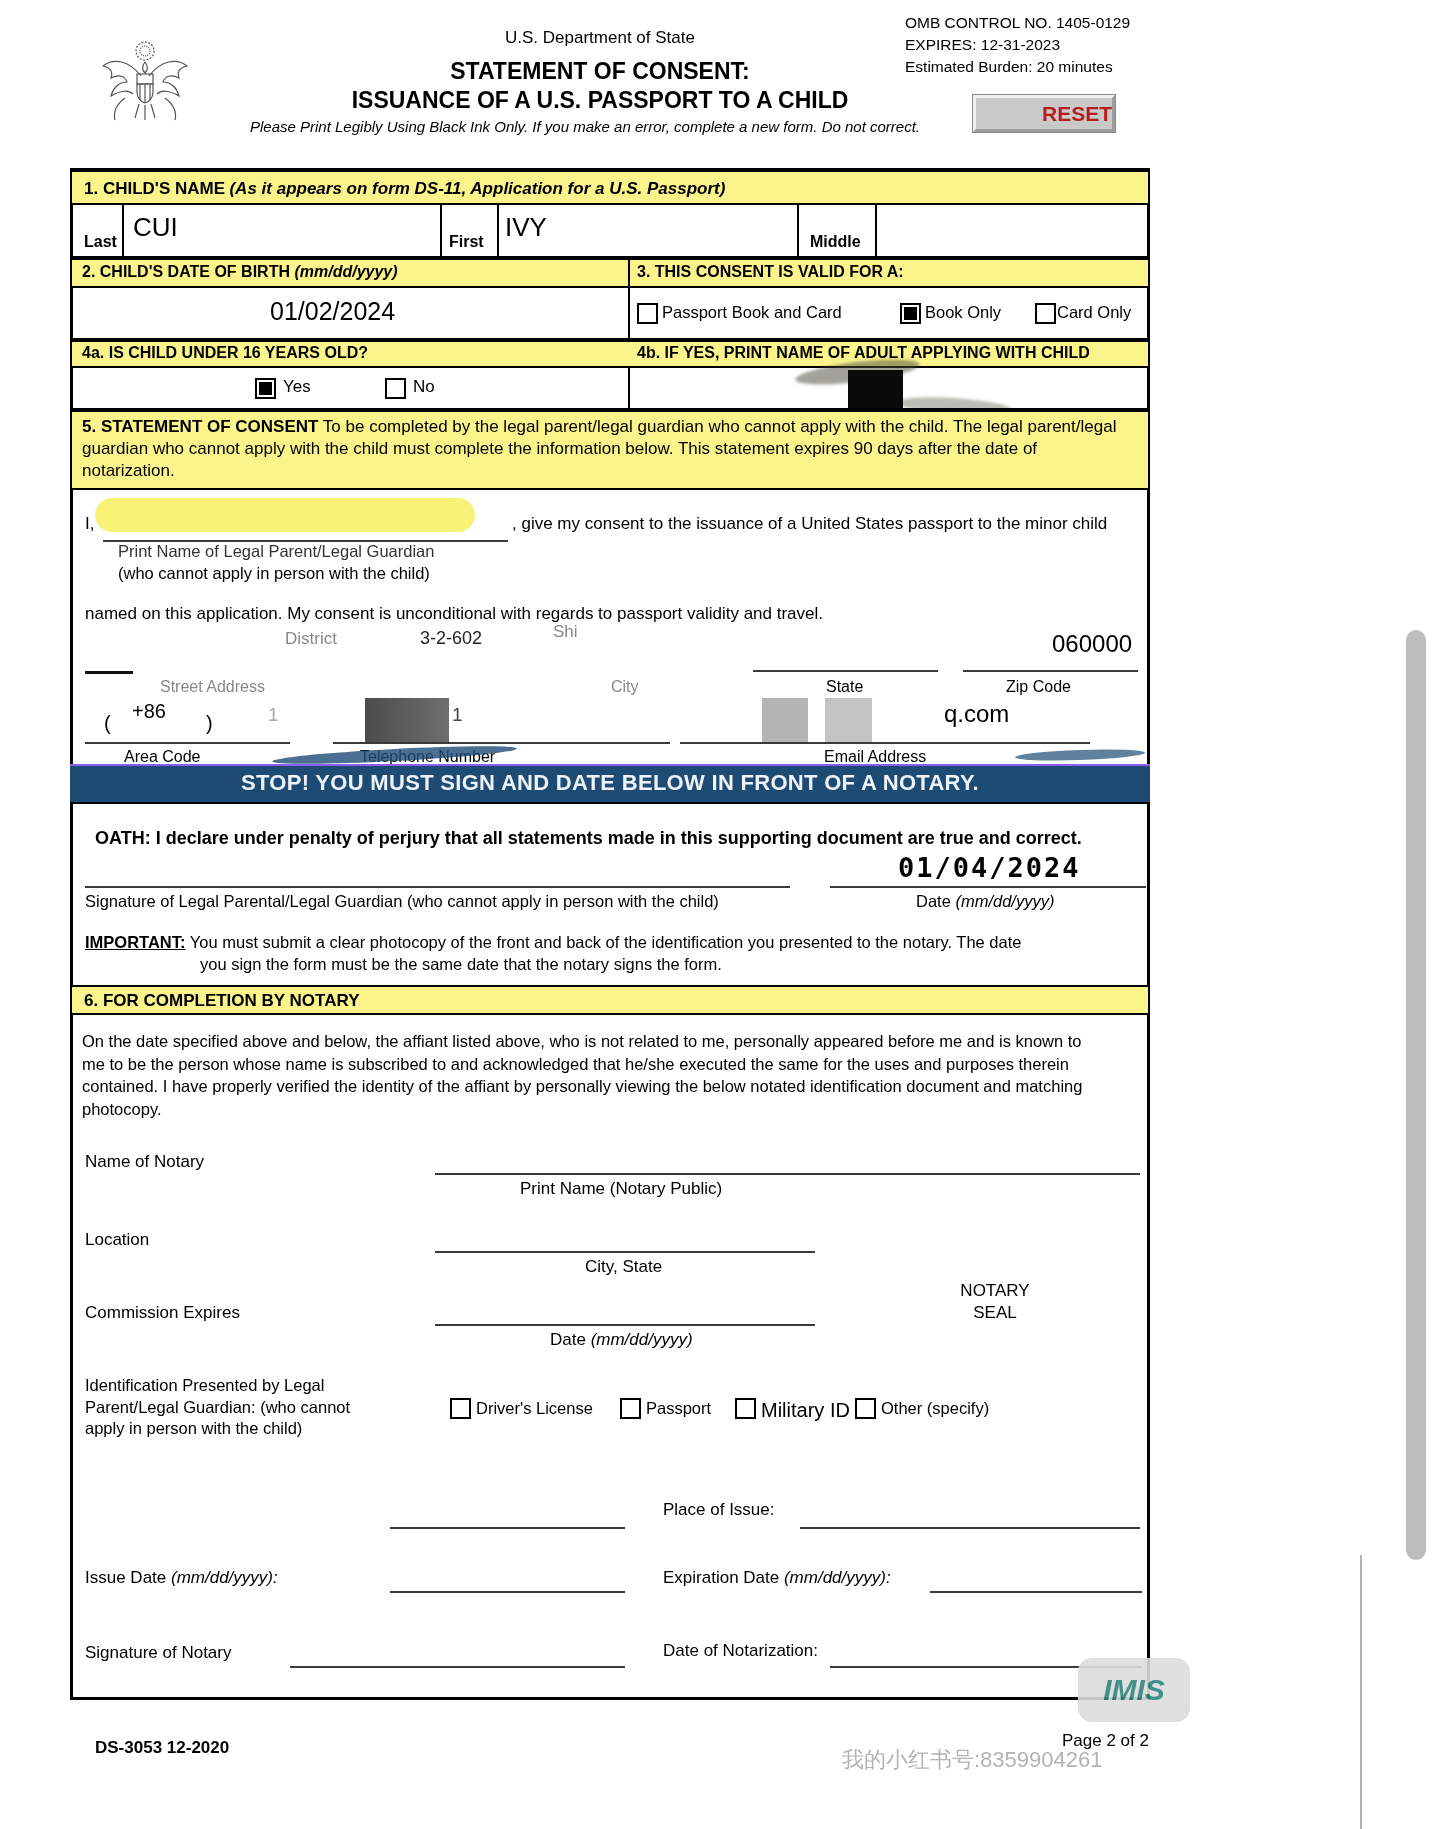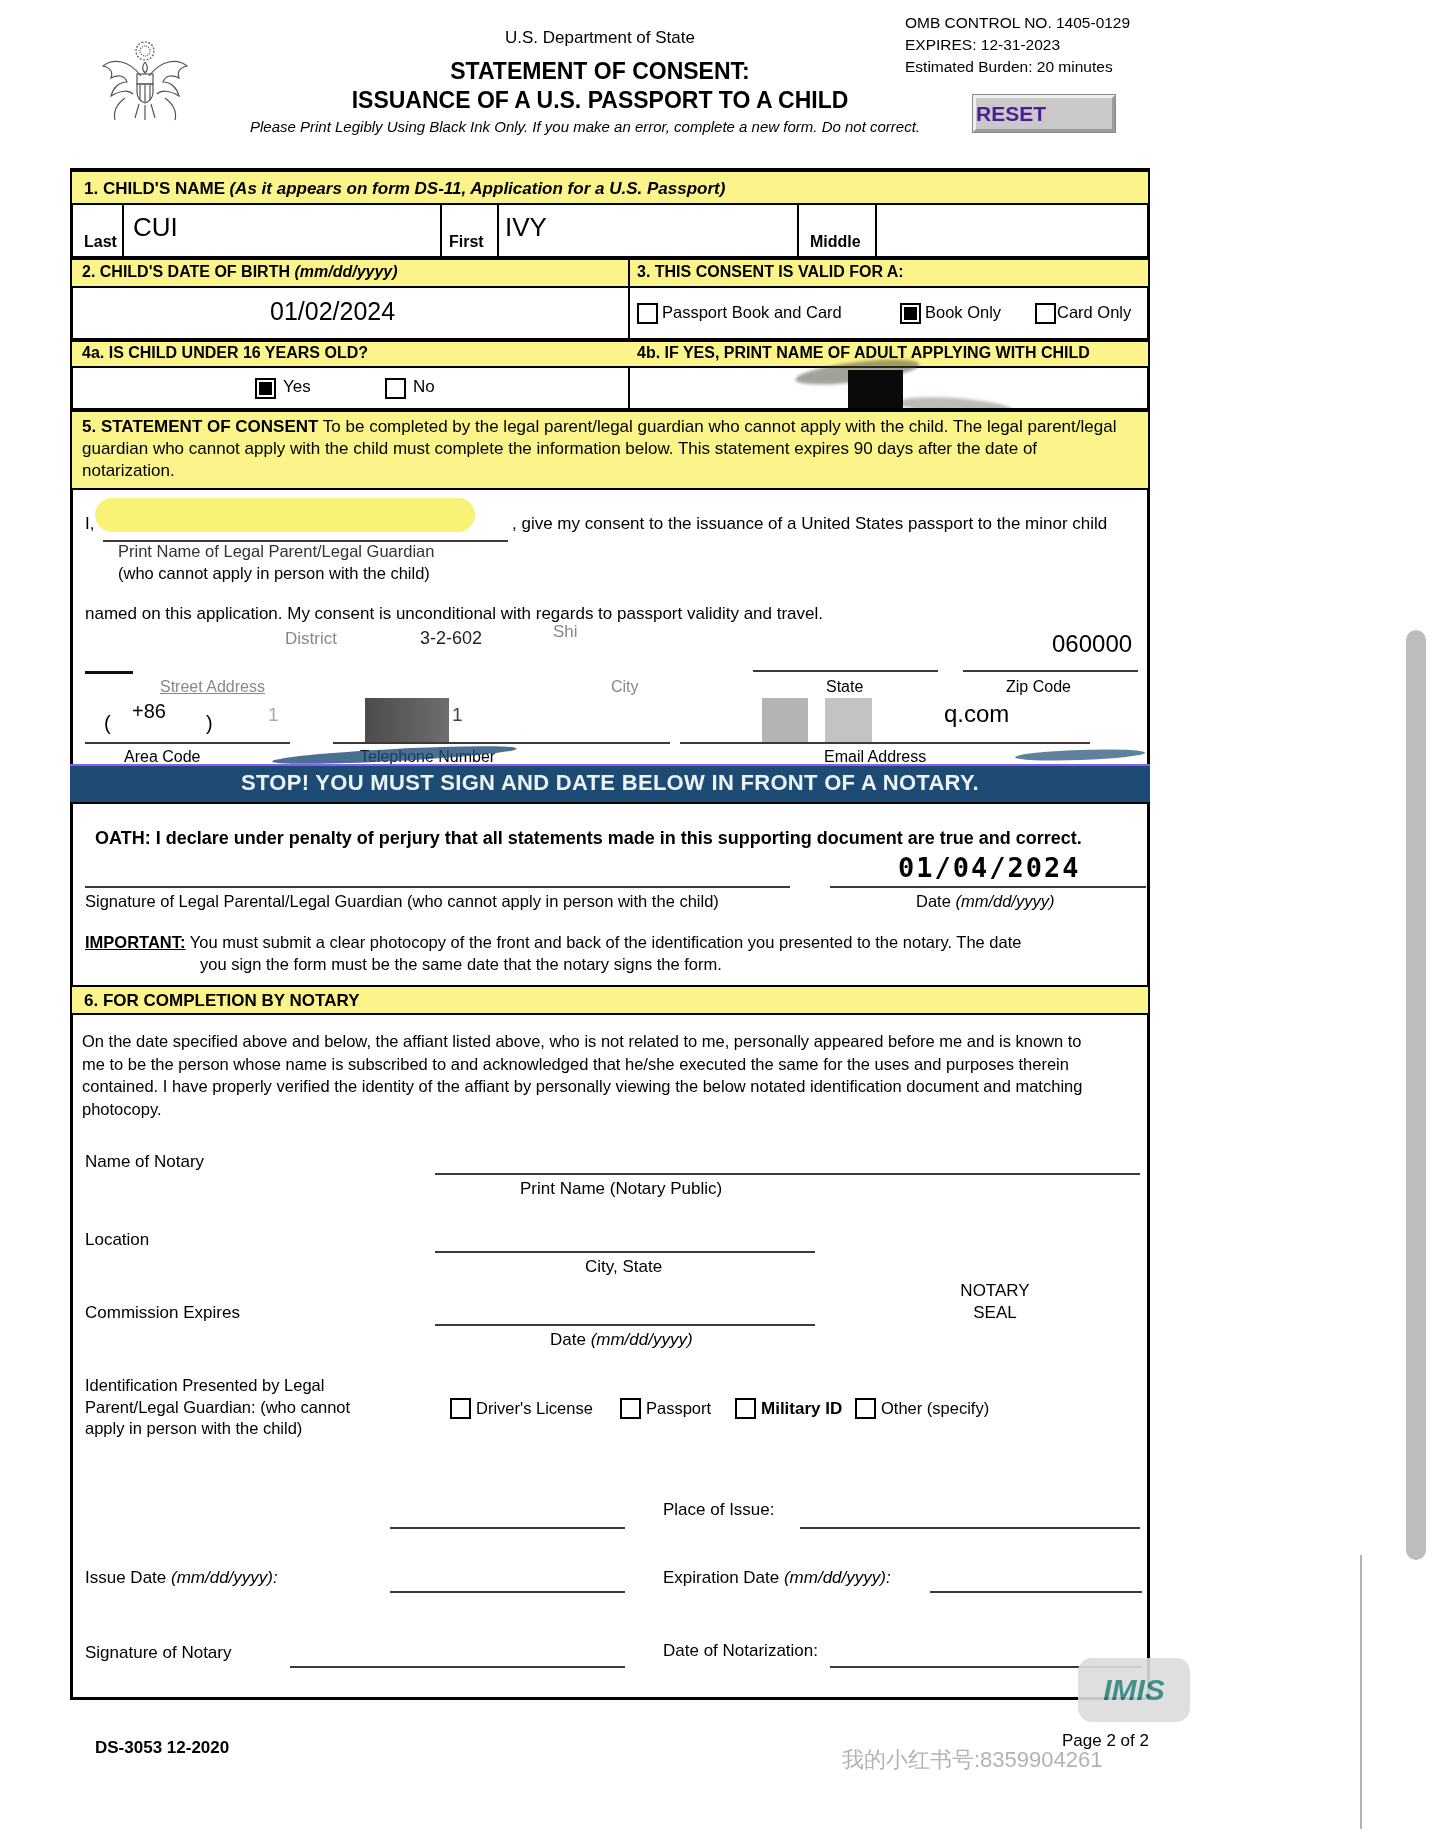--- a/index.html
+++ b/index.html
@@ -11,21 +11,21 @@
   .c{text-align:center;}
   .nowrap{white-space:nowrap;}
   .band{background:#fbf48b;border-top:2px solid #000;border-bottom:2px solid #000;box-sizing:border-box;}
   .hline{border-top:2px solid #000;height:0;}
   .hline.thin{border-top-color:#3a3a3a;}
   .vline{border-left:2px solid #000;width:0;}
   .outer-border{border:3px solid #000;box-sizing:border-box;pointer-events:none;}
   .cb{width:17px;height:17px;border:2px solid #000;background:#fff;display:inline-block;}
   .cb.checked::after{content:"";position:absolute;left:2px;top:2px;right:2px;bottom:2px;background:#000;}
   .reset-btn{background:#c9c9c9;border:3px outset #f0f0f0;outline:1px solid #8a8a8a;
-             font-weight:bold;font-size:21px;text-align:left;line-height:32px;color:#4c1d95;cursor:pointer;}
+             font-weight:bold;font-size:21px;text-align:right;line-height:32px;color:#b91c1c;cursor:pointer;}
   .value{font-size:26px;}
   .lbl{font-size:16px;}
   .faded{color:#888;filter:blur(0.4px);}
   .redact-black{background:#0a0a0a;}
   .redact-dark{background:linear-gradient(90deg,#4c4c4c,#6e6e6e);}
   .redact-gray1{background:#b4b4b4;}
   .redact-gray2{background:#c3c3c3;}
   .smudge{border-radius:50%;filter:blur(1.5px);}
   .swoosh{border-radius:50%;background:#1d4b74;}
   .banner{background:#1d4b74;border-top:2px solid #8b5cf6;border-bottom:2px solid #000;box-sizing:border-box;
@@ -135,21 +135,21 @@
   <div class="abs" style="left:118px;top:564px;font-size:16.5px;">(who cannot apply in person with the child)</div>
   <div class="abs nowrap" style="left:85px;top:604px;font-size:17px;">named on this application. My consent is unconditional with regards to passport validity and travel.</div>
 
   <div class="abs faded" style="left:285px;top:629px;font-size:17px;">District</div>
   <div class="abs" style="left:420px;top:628px;font-size:18px;color:#222;">3-2-602</div>
   <div class="abs faded" style="left:553px;top:622px;font-size:17px;">Shi</div>
   <div class="abs" style="left:1052px;top:630px;font-size:24px;">060000</div>
   <div class="abs" style="left:85px;top:671px;width:48px;border-top:3px solid #111;"></div>
   <div class="abs hline thin" style="left:753px;top:670px;width:185px;"></div>
   <div class="abs hline thin" style="left:963px;top:670px;width:175px;"></div>
-  <div class="abs lbl faded" style="left:160px;top:678px;text-decoration:underline;">Street Address</div>
+  <div class="abs lbl faded" style="left:160px;top:678px;">Street Address</div>
   <div class="abs lbl faded" style="left:611px;top:678px;">City</div>
   <div class="abs lbl" style="left:826px;top:678px;">State</div>
   <div class="abs lbl" style="left:1006px;top:678px;">Zip Code</div>
 
   <div class="abs" style="left:132px;top:700px;font-size:20px;">+86</div>
   <div class="abs" style="left:104px;top:712px;font-size:20px;">(</div>
   <div class="abs" style="left:206px;top:712px;font-size:20px;">)</div>
   <div class="abs" style="left:268px;top:704px;font-size:19px;color:#aaa;filter:blur(.5px);">1</div>
   <div class="abs redact-dark" style="left:365px;top:698px;width:84px;height:44px;"></div>
   <div class="abs" style="left:452px;top:704px;font-size:19px;color:#444;">1</div>
@@ -201,21 +201,21 @@
   </div>
   <div class="abs c" style="left:925px;top:1281px;width:140px;font-size:17px;">NOTARY</div>
   <div class="abs c" style="left:925px;top:1303px;width:140px;font-size:17px;">SEAL</div>
 
   <div class="abs" style="left:85px;top:1375px;width:305px;font-size:16.5px;line-height:21.5px;">Identification Presented by Legal Parent/Legal Guardian: (who cannot apply in person with the child)</div>
   <span class="abs cb" style="left:450px;top:1398px;"></span>
   <span class="abs" style="left:476px;top:1399px;font-size:16.5px;">Driver's License</span>
   <span class="abs cb" style="left:620px;top:1398px;"></span>
   <span class="abs" style="left:646px;top:1399px;font-size:16.5px;">Passport</span>
   <span class="abs cb" style="left:735px;top:1398px;"></span>
-  <span class="abs" style="left:761px;top:1399px;font-size:17px;font-weight:bold;">Military ID</span>
+  <span class="abs" style="left:761px;top:1399px;font-size:20px;">Military ID</span>
   <span class="abs cb" style="left:855px;top:1398px;"></span>
   <span class="abs" style="left:881px;top:1399px;font-size:16.5px;">Other (specify)</span>
 
   <div class="abs hline thin" style="left:390px;top:1527px;width:235px;"></div>
   <div class="abs" style="left:663px;top:1500px;font-size:17px;">Place of Issue:</div>
   <div class="abs hline thin" style="left:800px;top:1527px;width:340px;"></div>
 
   <div class="abs" style="left:85px;top:1568px;font-size:17px;">
     <span>Issue Date </span><span class="i">(mm/dd/yyyy):</span>
   </div>

